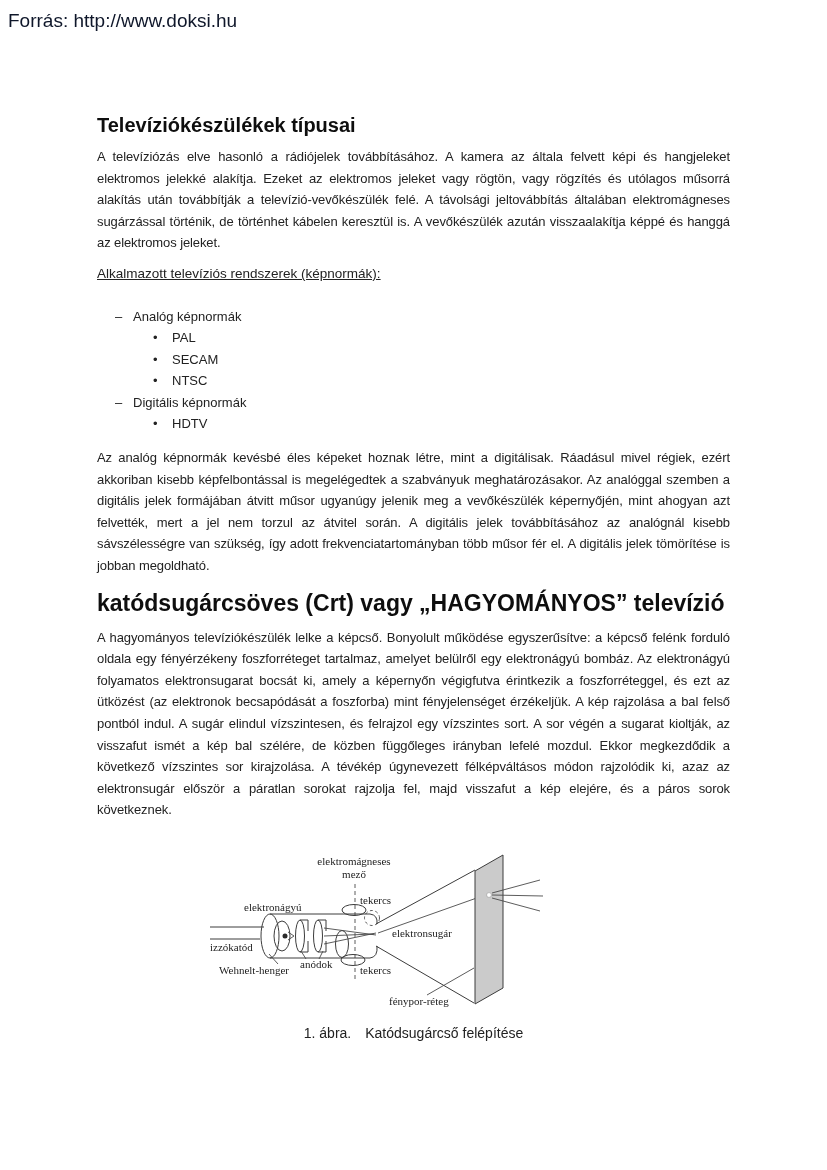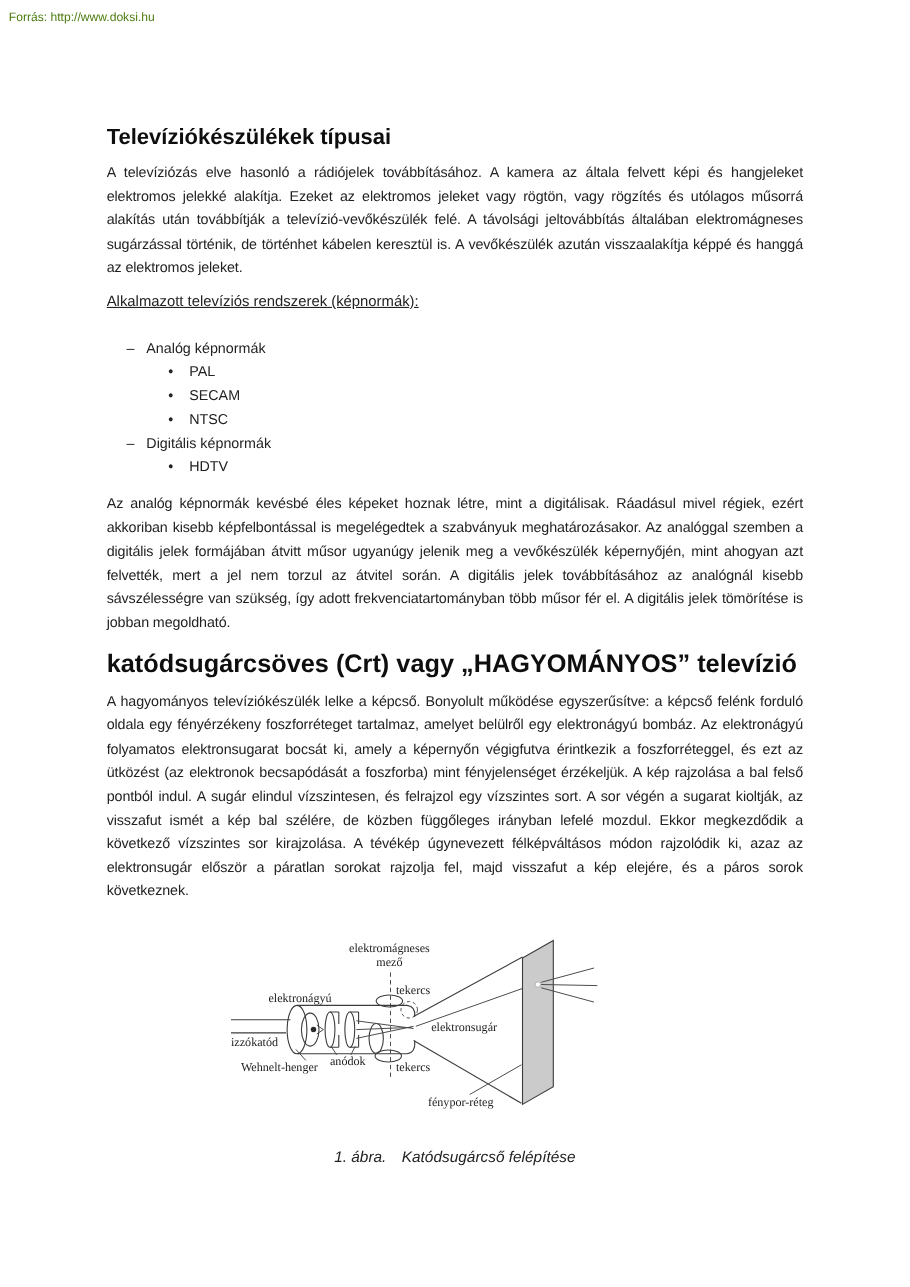--- a/index.html
+++ b/index.html
@@ -10,22 +10,22 @@
     height: 1170px;
     background: #ffffff;
     font-family: "Liberation Sans", sans-serif;
     color: #1d1d1d;
     overflow: hidden;
   }
   .source-line {
     position: absolute;
     top: 10px;
     left: 8px;
-    font-size: 11px;
-    color: #4d7c0f;
+    font-size: 19px;
+    color: #0f172a;
   }
   .content {
     position: absolute;
     left: 97px;
     top: 0;
     width: 633px;
   }
   .title {
     margin: 112px 0 0 0;
     font-size: 20px;
@@ -61,24 +61,23 @@
   .crt-heading {
     margin: 14px 0 12px 0;
     font-size: 23px;
     line-height: 24px;
     font-weight: bold;
     color: #0e0e0e;
   }
   .figure-block { margin: 26px 0 0 0; }
   .fig-art { margin-left: 105px; width: 345px; height: 172px; }
   .fig-caption {
-    margin-top: 24px;
+    margin-top: 6px;
     width: 633px;
     text-align: center;
-    font-style: italic;
     font-size: 14px;
     color: #222222;
   }
   .fig-caption .cap-num { margin-right: 14px; }
   
   svg .ln { stroke: #3c3c3c; stroke-width: 1; fill: none; }
   svg .thin { stroke: #4a4a4a; stroke-width: 0.9; fill: none; }
   svg text {
     font-family: "Liberation Serif", serif;
     font-size: 11px;

